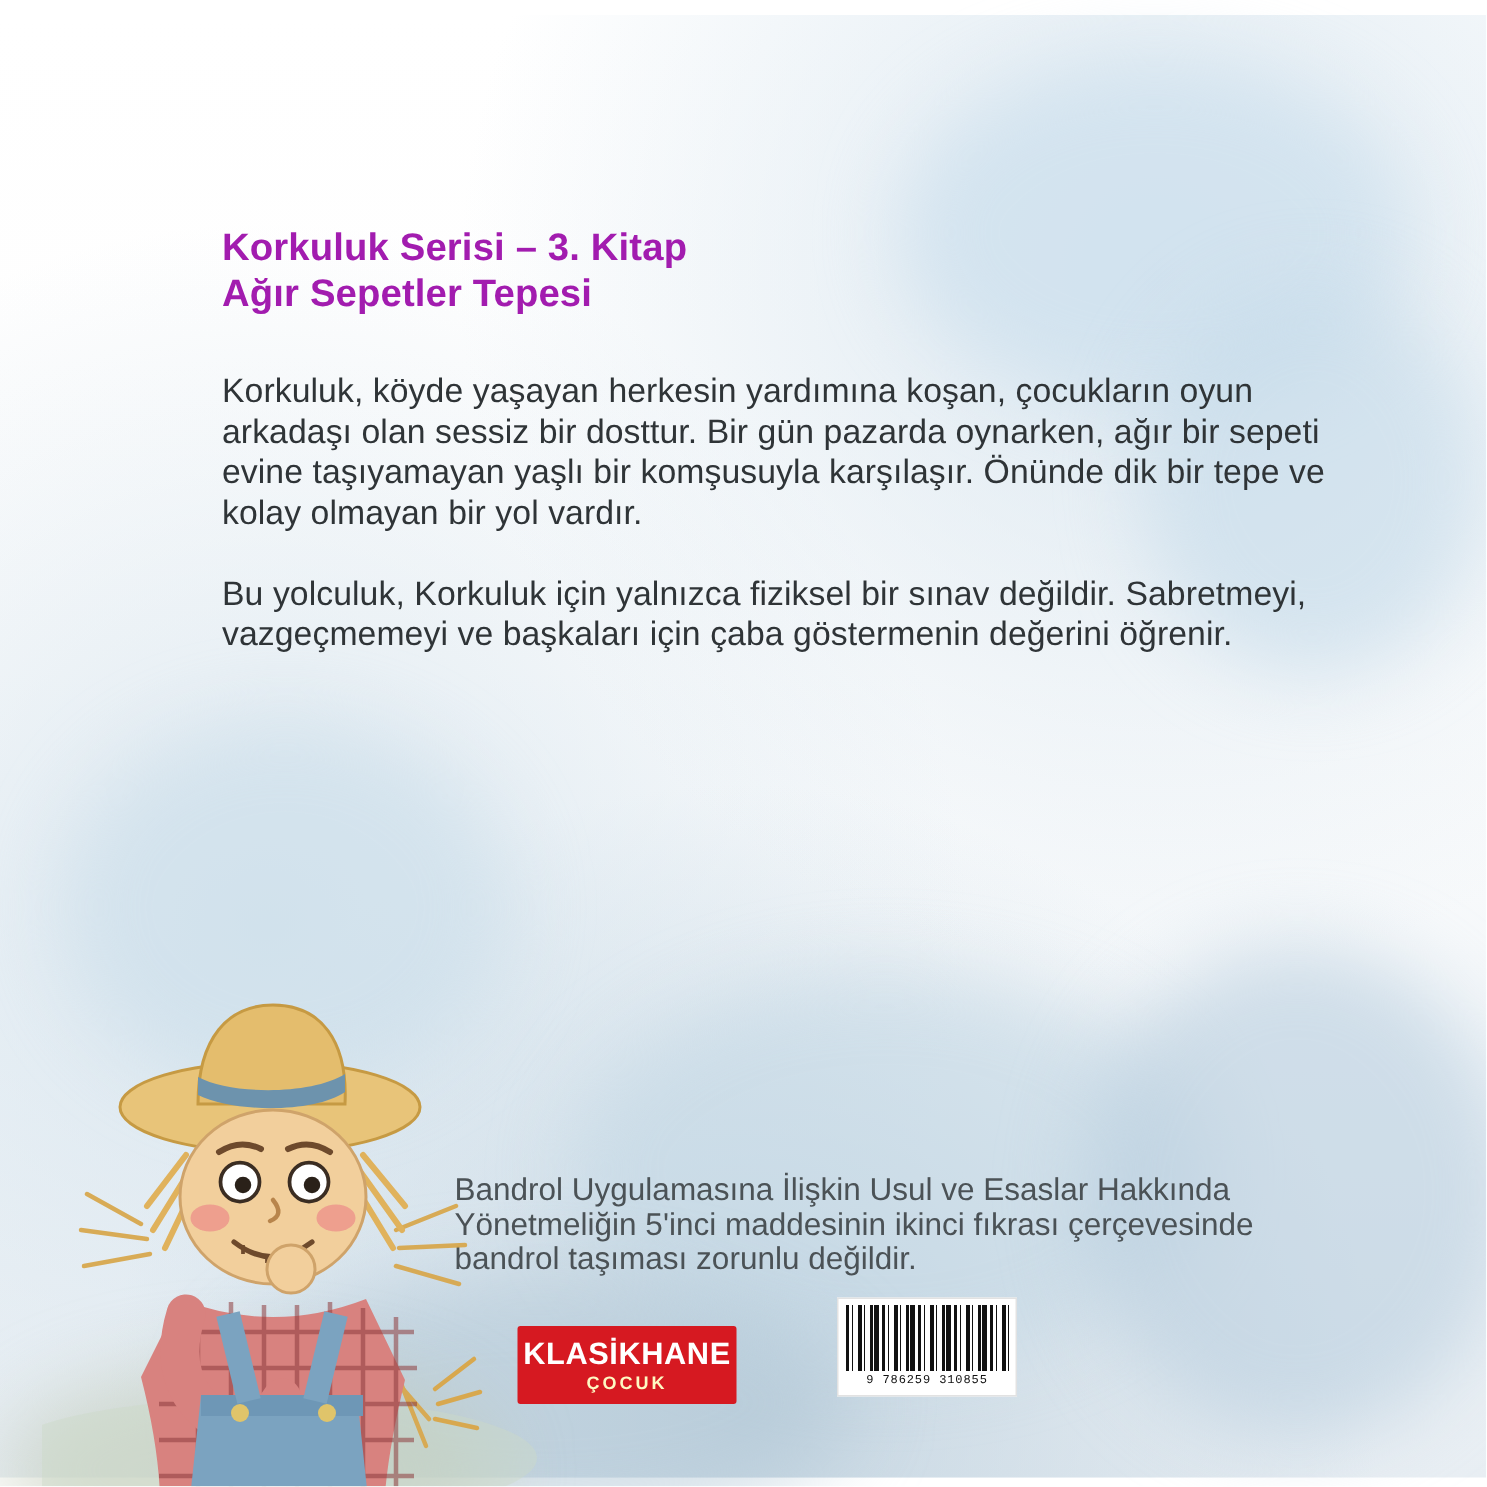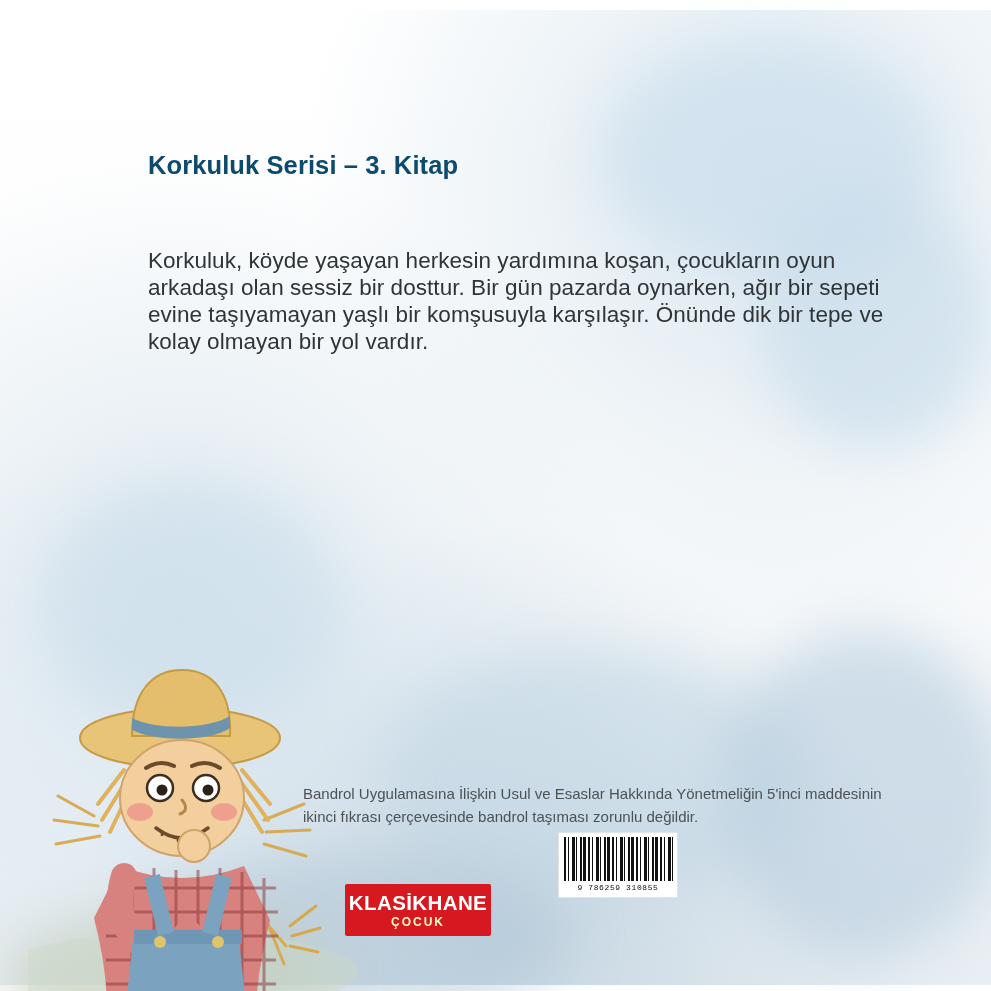--- a/index.html
+++ b/index.html
@@ -55,21 +55,21 @@
   .blob.b7 { left: 0px;   top: 900px; width: 330px; height: 140px; background: rgba(190,198,178,0.55); }
 
   
   .title-block {
     position: absolute;
     left: 148px;
     top: 150px;
     width: 720px;
   }
   .title-line {
-    color: #0c4a6e;
+    color: #a21caf;
     font-size: 25.5px;
     font-weight: bold;
     line-height: 31px;
     letter-spacing: 0.1px;
   }
   .body-block {
     position: absolute;
     left: 148px;
     top: 247px;
     width: 760px;
@@ -83,21 +83,21 @@
   }
   .body-par:last-child { margin-bottom: 0; }
 
   
   .bandrol {
     position: absolute;
     left: 303px;
     top: 782px;
     width: 600px;
     color: #4b5256;
-    font-size: 15px;
+    font-size: 21px;
     line-height: 23px;
   }
 
   
   .logo {
     position: absolute;
     left: 345px;
     top: 884px;
     width: 146px;
     height: 52px;
@@ -121,21 +121,21 @@
     font-weight: bold;
     letter-spacing: 2px;
     line-height: 14px;
     margin-top: 1px;
   }
 
   
   .barcode {
     position: absolute;
     left: 558px;
-    top: 832px;
+    top: 865px;
     width: 120px;
     height: 66px;
     background: #ffffff;
     border: 1px solid #e2e2e2;
     box-sizing: border-box;
     padding: 4px 5px 0 5px;
   }
   .barcode-bars {
     width: 110px;
     height: 44px;
@@ -177,24 +177,26 @@
       <div class="blob b2"></div>
       <div class="blob b3"></div>
       <div class="blob b4"></div>
       <div class="blob b5"></div>
       <div class="blob b6"></div>
       <div class="blob b7"></div>
     </div>
 
     <div class="title-block">
       <div class="title-line">Korkuluk Serisi – 3. Kitap</div>
+      <div class="title-line">Ağır Sepetler Tepesi</div>
     </div>
 
     <div class="body-block">
       <p class="body-par">Korkuluk, köyde yaşayan herkesin yardımına koşan, çocukların oyun arkadaşı olan sessiz bir dosttur. Bir gün pazarda oynarken, ağır bir sepeti evine taşıyamayan yaşlı bir komşusuyla karşılaşır. Önünde dik bir tepe ve kolay olmayan bir yol vardır.</p>
+      <p class="body-par">Bu yolculuk, Korkuluk için yalnızca fiziksel bir sınav değildir. Sabretmeyi, vazgeçmemeyi ve başkaları için çaba göstermenin değerini öğrenir.</p>
     </div>
 
     <div class="bandrol">Bandrol Uygulamasına İlişkin Usul ve Esaslar Hakkında Yönetmeliğin 5'inci maddesinin ikinci fıkrası çerçevesinde bandrol taşıması zorunlu değildir.</div>
 
     <div class="logo">
       <div class="logo-main">KLASİKHANE</div>
       <div class="logo-sub">ÇOCUK</div>
     </div>
 
     <div class="barcode">

